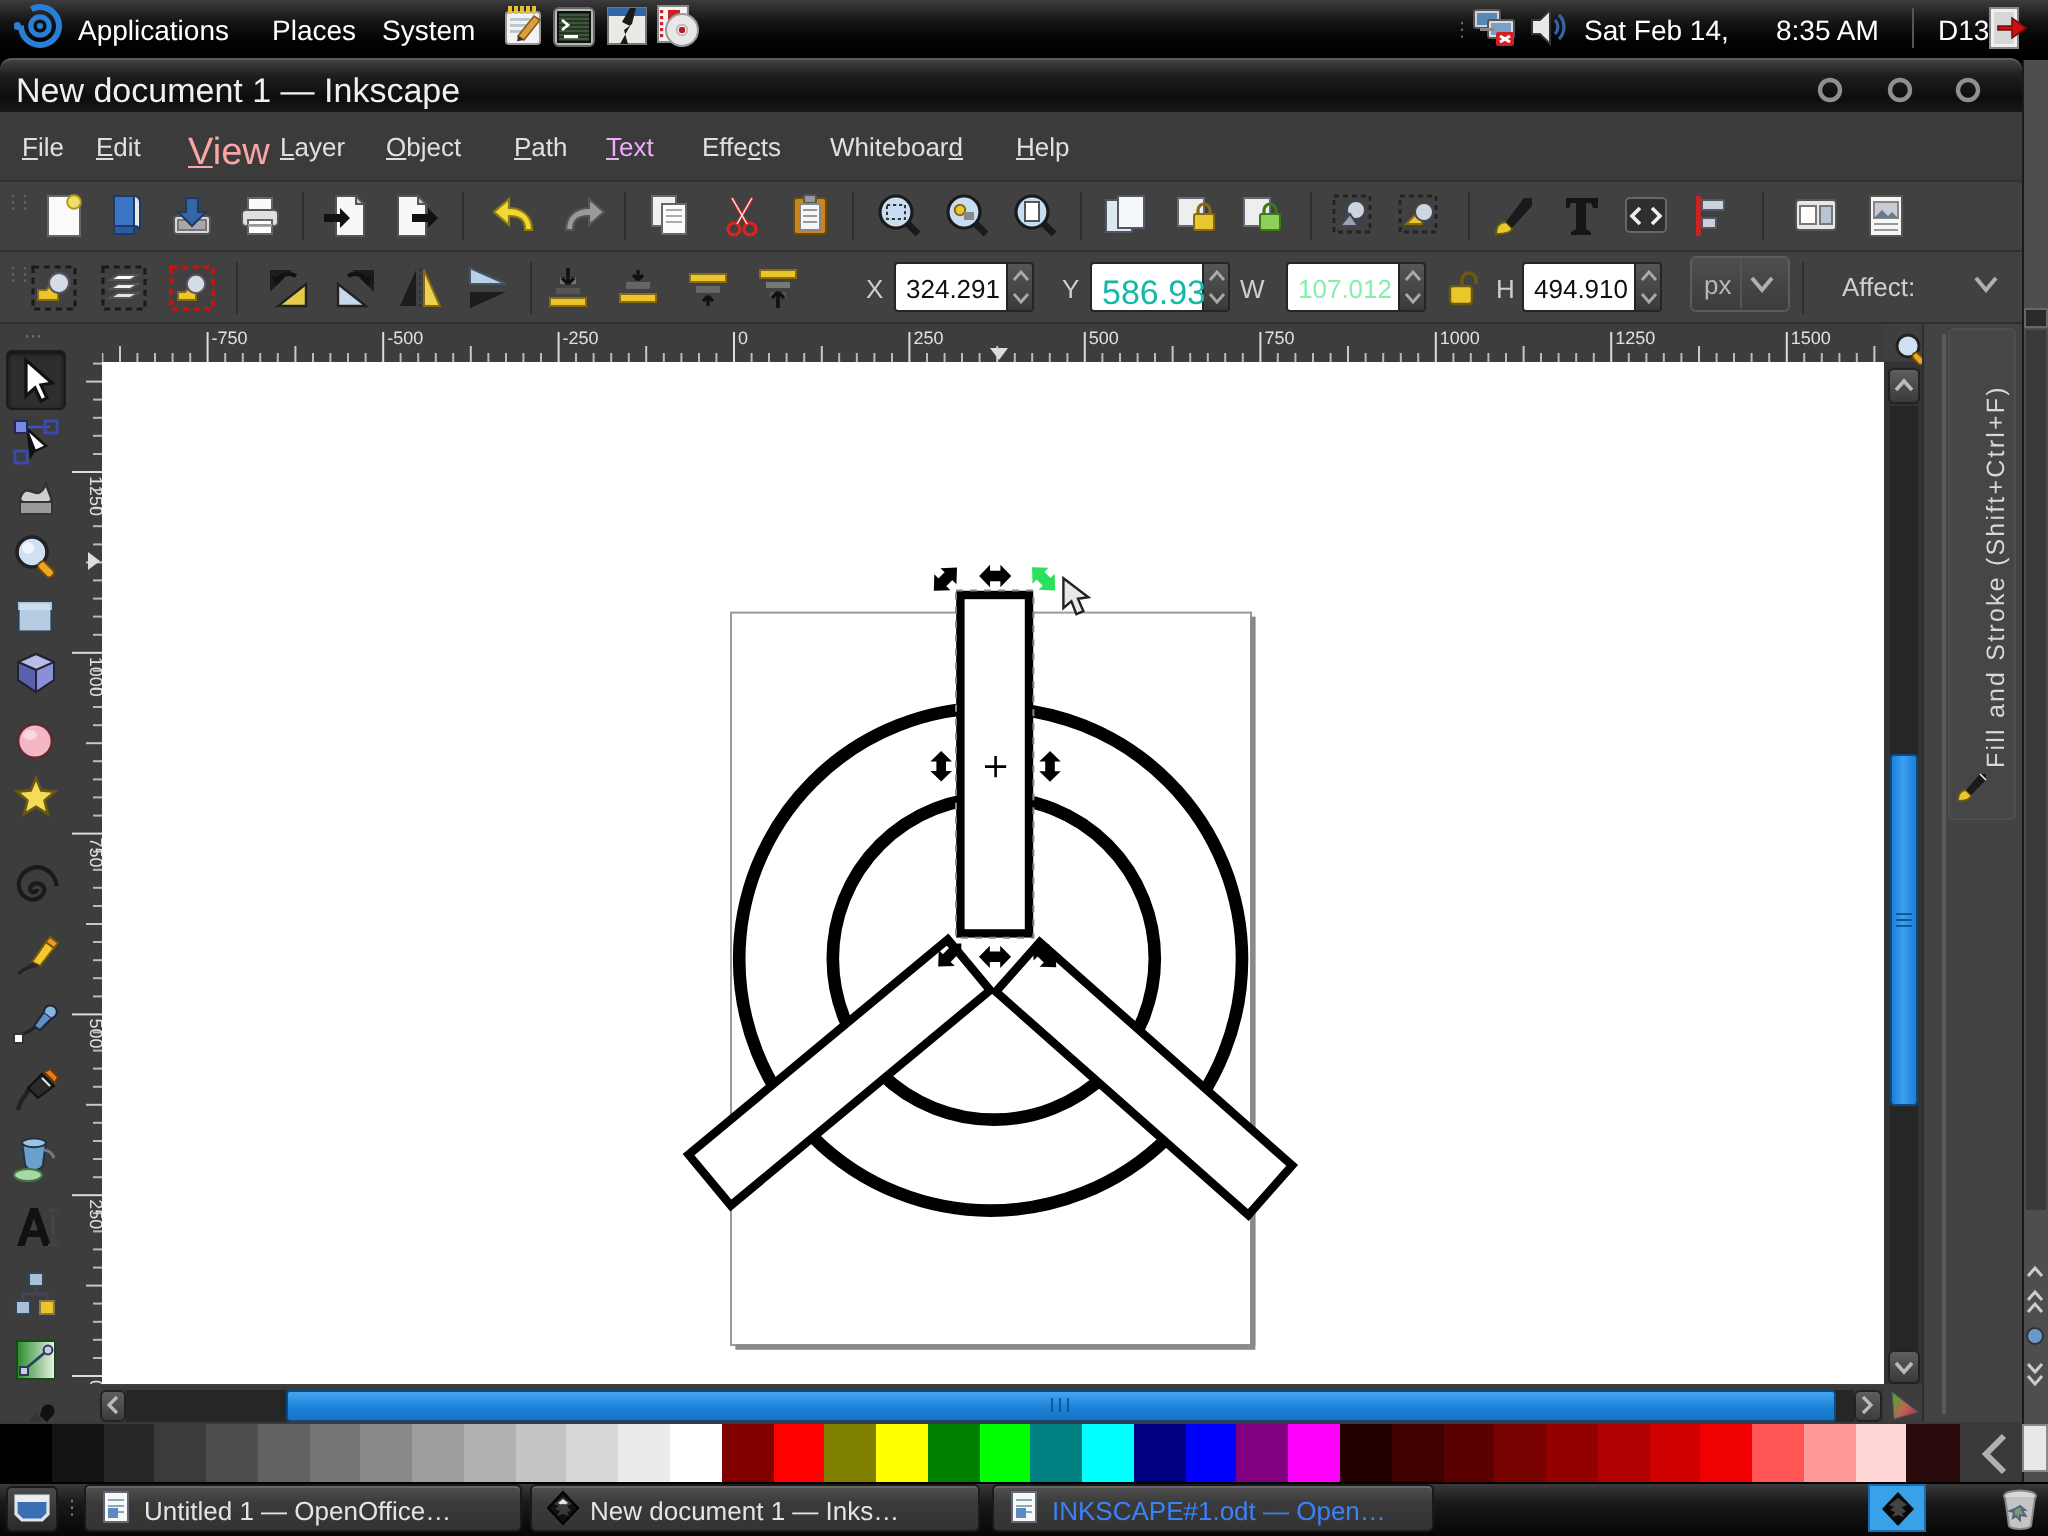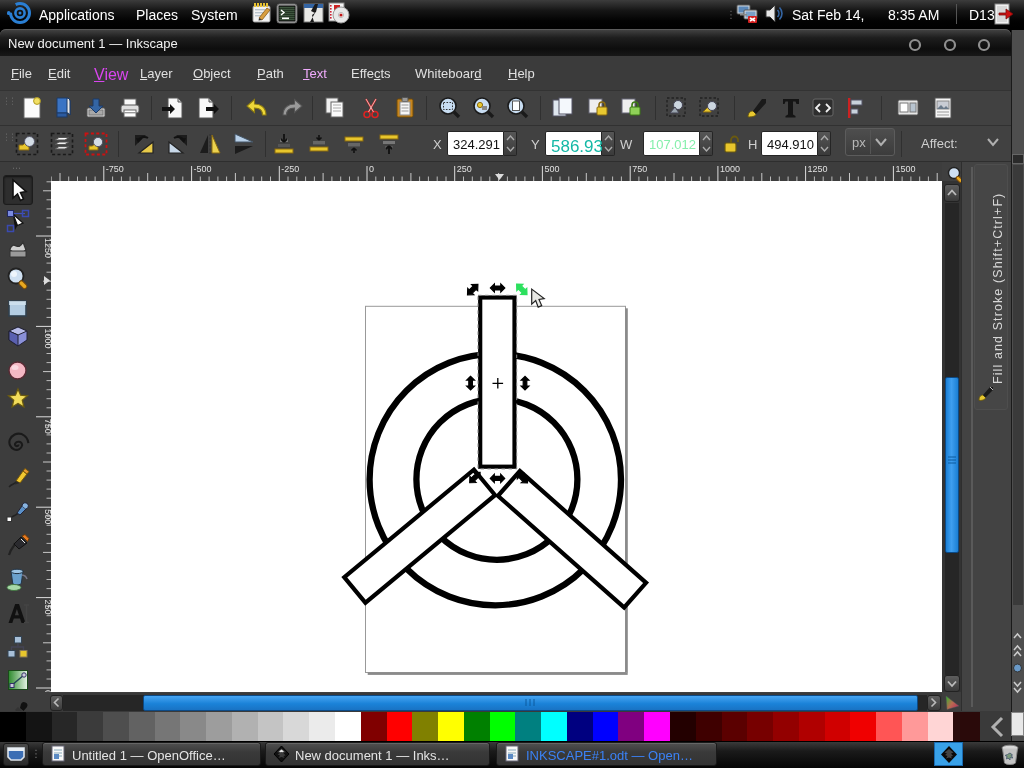--- a/index.html
+++ b/index.html
@@ -85,34 +85,34 @@
 <div style="position:absolute;left:888px;top:7px;font-size:14px;color:#fff;white-space:pre;">8:35 AM</div>
 <div style="position:absolute;left:956px;top:4px;width:1px;height:20px;background:#555;"></div>
 <div style="position:absolute;left:969px;top:7px;font-size:14px;color:#fff;white-space:pre;">D13</div>
 <svg style="position:absolute;left:994px;top:3px" width="22" height="22" viewBox="0 0 22 22">
     <rect x="1" y="1" width="14" height="20" fill="#f0f0f0" stroke="#888"></rect>
     <rect x="3" y="3" width="10" height="16" fill="#d8d8d8"></rect>
     <path d="M6 11 h7 v-4 l7 5 l-7 5 v-4 h-7 Z" fill="#cc1111" stroke="#7a0a0a" stroke-width="0.8" transform="translate(-1,-1)"></path>
   </svg>
 <div style="position:absolute;left:0px;top:29px;width:1011px;height:712px;background:#3f3f3f;border-radius:6px 6px 0 0;"></div>
 <div style="position:absolute;left:0px;top:29px;width:1011px;height:27px;background:linear-gradient(#414141 0%,#1e1e1e 30%,#0d0d0d 72%,#181818 100%);border-radius:6px 6px 0 0;border-top:1px solid #5a5a5a;"></div>
-<div style="position:absolute;left:8px;top:36px;font-size:13px;color:#f0f0f0;white-space:pre;">New document 1 — Inkscape</div>
+<div style="position:absolute;left:8px;top:36px;font-size:17px;color:#f0f0f0;white-space:pre;">New document 1 — Inkscape</div>
 <svg style="position:absolute;left:908px;top:38px" width="14" height="14" viewBox="0 0 14 14">
     <circle cx="7" cy="7" r="5" fill="none" stroke="#8f8f8f" stroke-width="2.2"></circle>
   </svg>
 <svg style="position:absolute;left:943px;top:38px" width="14" height="14" viewBox="0 0 14 14">
     <circle cx="7" cy="7" r="5" fill="none" stroke="#8f8f8f" stroke-width="2.2"></circle>
   </svg>
 <svg style="position:absolute;left:977px;top:38px" width="14" height="14" viewBox="0 0 14 14">
     <circle cx="7" cy="7" r="5" fill="none" stroke="#8f8f8f" stroke-width="2.2"></circle>
   </svg>
 <div style="position:absolute;left:0px;top:56px;width:1011px;height:35px;background:#3b3b3b;border-bottom:1px solid #333;"></div>
 <div style="position:absolute;left:11px;top:66px;font-size:13px;color:#e0e0e0;white-space:pre;"><span style="text-decoration:underline">F</span>ile</div>
 <div style="position:absolute;left:48px;top:66px;font-size:13px;color:#e0e0e0;white-space:pre;"><span style="text-decoration:underline">E</span>dit</div>
-<div style="position:absolute;left:94px;top:66px;font-size:16px;color:#d946ef;white-space:pre;text-align:right;"><span style="text-decoration:underline">V</span>iew</div>
+<div style="position:absolute;left:94px;top:66px;font-size:19px;color:#fca5a5;white-space:pre;text-align:right;"><span style="text-decoration:underline">V</span>iew</div>
 <div style="position:absolute;left:140px;top:66px;font-size:13px;color:#e0e0e0;white-space:pre;"><span style="text-decoration:underline">L</span>ayer</div>
 <div style="position:absolute;left:193px;top:66px;font-size:13px;color:#e0e0e0;white-space:pre;"><span style="text-decoration:underline">O</span>bject</div>
 <div style="position:absolute;left:257px;top:66px;font-size:13px;color:#e0e0e0;white-space:pre;"><span style="text-decoration:underline">P</span>ath</div>
 <div style="position:absolute;left:303px;top:66px;font-size:13px;color:#f0abfc;white-space:pre;"><span style="text-decoration:underline">T</span>ext</div>
 <div style="position:absolute;left:351px;top:66px;font-size:13px;color:#e0e0e0;white-space:pre;">Effe<span style="text-decoration:underline">c</span>ts</div>
 <div style="position:absolute;left:415px;top:66px;font-size:13px;color:#e0e0e0;white-space:pre;">Whiteboar<span style="text-decoration:underline">d</span></div>
 <div style="position:absolute;left:508px;top:66px;font-size:13px;color:#e0e0e0;white-space:pre;"><span style="text-decoration:underline">H</span>elp</div>
 <div style="position:absolute;left:0px;top:91px;width:1011px;height:35px;background:#414141;border-bottom:1px solid #313131;"></div>
 <div style="position:absolute;left:2px;top:98px;font-size:9px;color:#6a6a6a;white-space:pre;letter-spacing:-3px;line-height:7px;width:8px;">⋮⋮</div>
 <svg style="position:absolute;left:20px;top:96px" width="24" height="24" viewBox="0 0 24 24">

